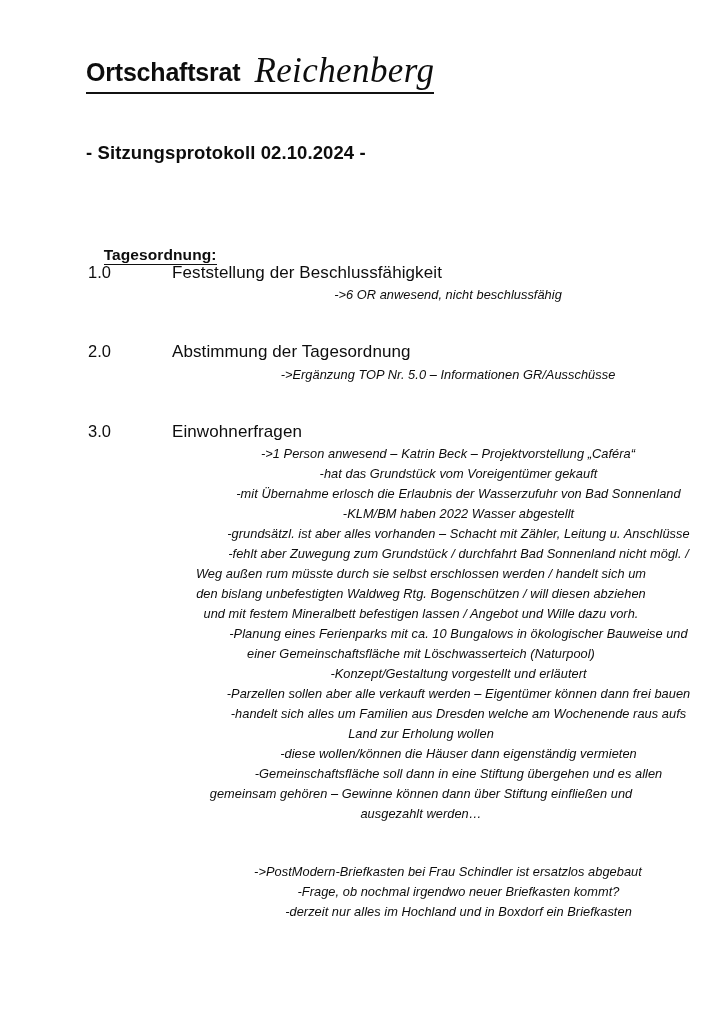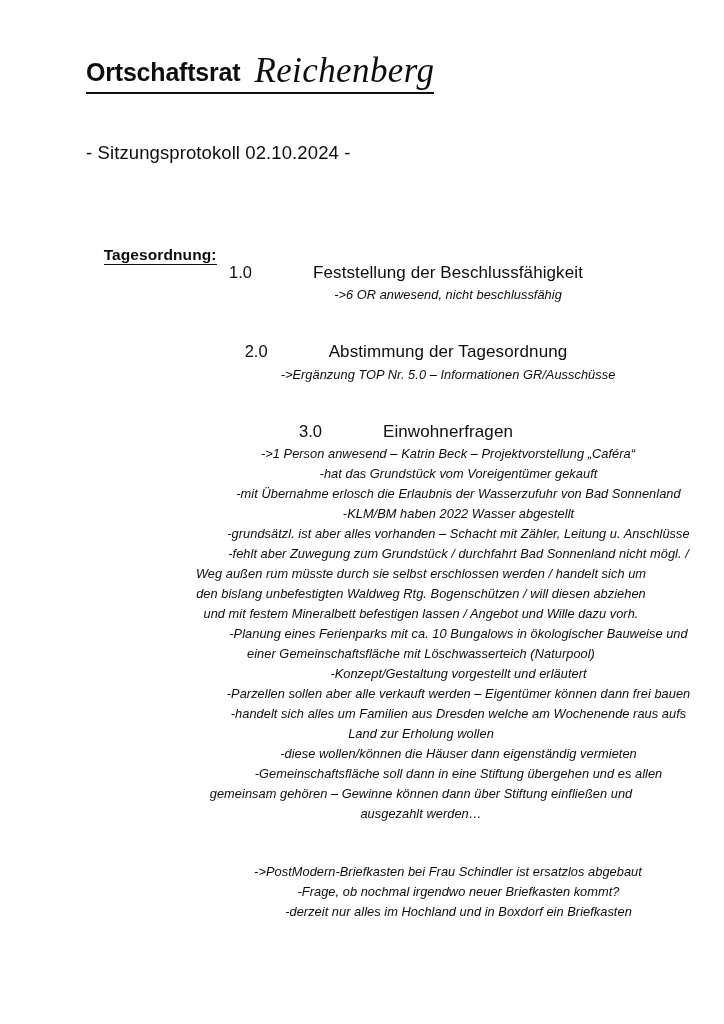--- a/index.html
+++ b/index.html
@@ -54,21 +54,21 @@
     white-space: pre;
     position: relative;
     top: 1px;
   }
 
   
   .subtitle {
     position: absolute;
     left: 86px;
     top: 142px;
-    font-weight: normal;
+    font-weight: bold;
     font-size: 18.5px;
     letter-spacing: 0.1px;
     white-space: pre;
   }
 
   
   .agenda-heading {
     position: absolute;
     left: 86px;
     top: 228px;
@@ -90,21 +90,20 @@
     width: 724px;
   }
   .item {
     position: relative;
     margin-bottom: 10px;
   }
   .item-head {
     display: flex;
     align-items: baseline;
     line-height: 1.25;
-    justify-content: center;
   }
   .item-num {
     width: 84px;
     margin-left: 88px;
     font-size: 16.5px;
     font-weight: normal;
     white-space: pre;
     flex: 0 0 auto;
   }
   .item-title {

